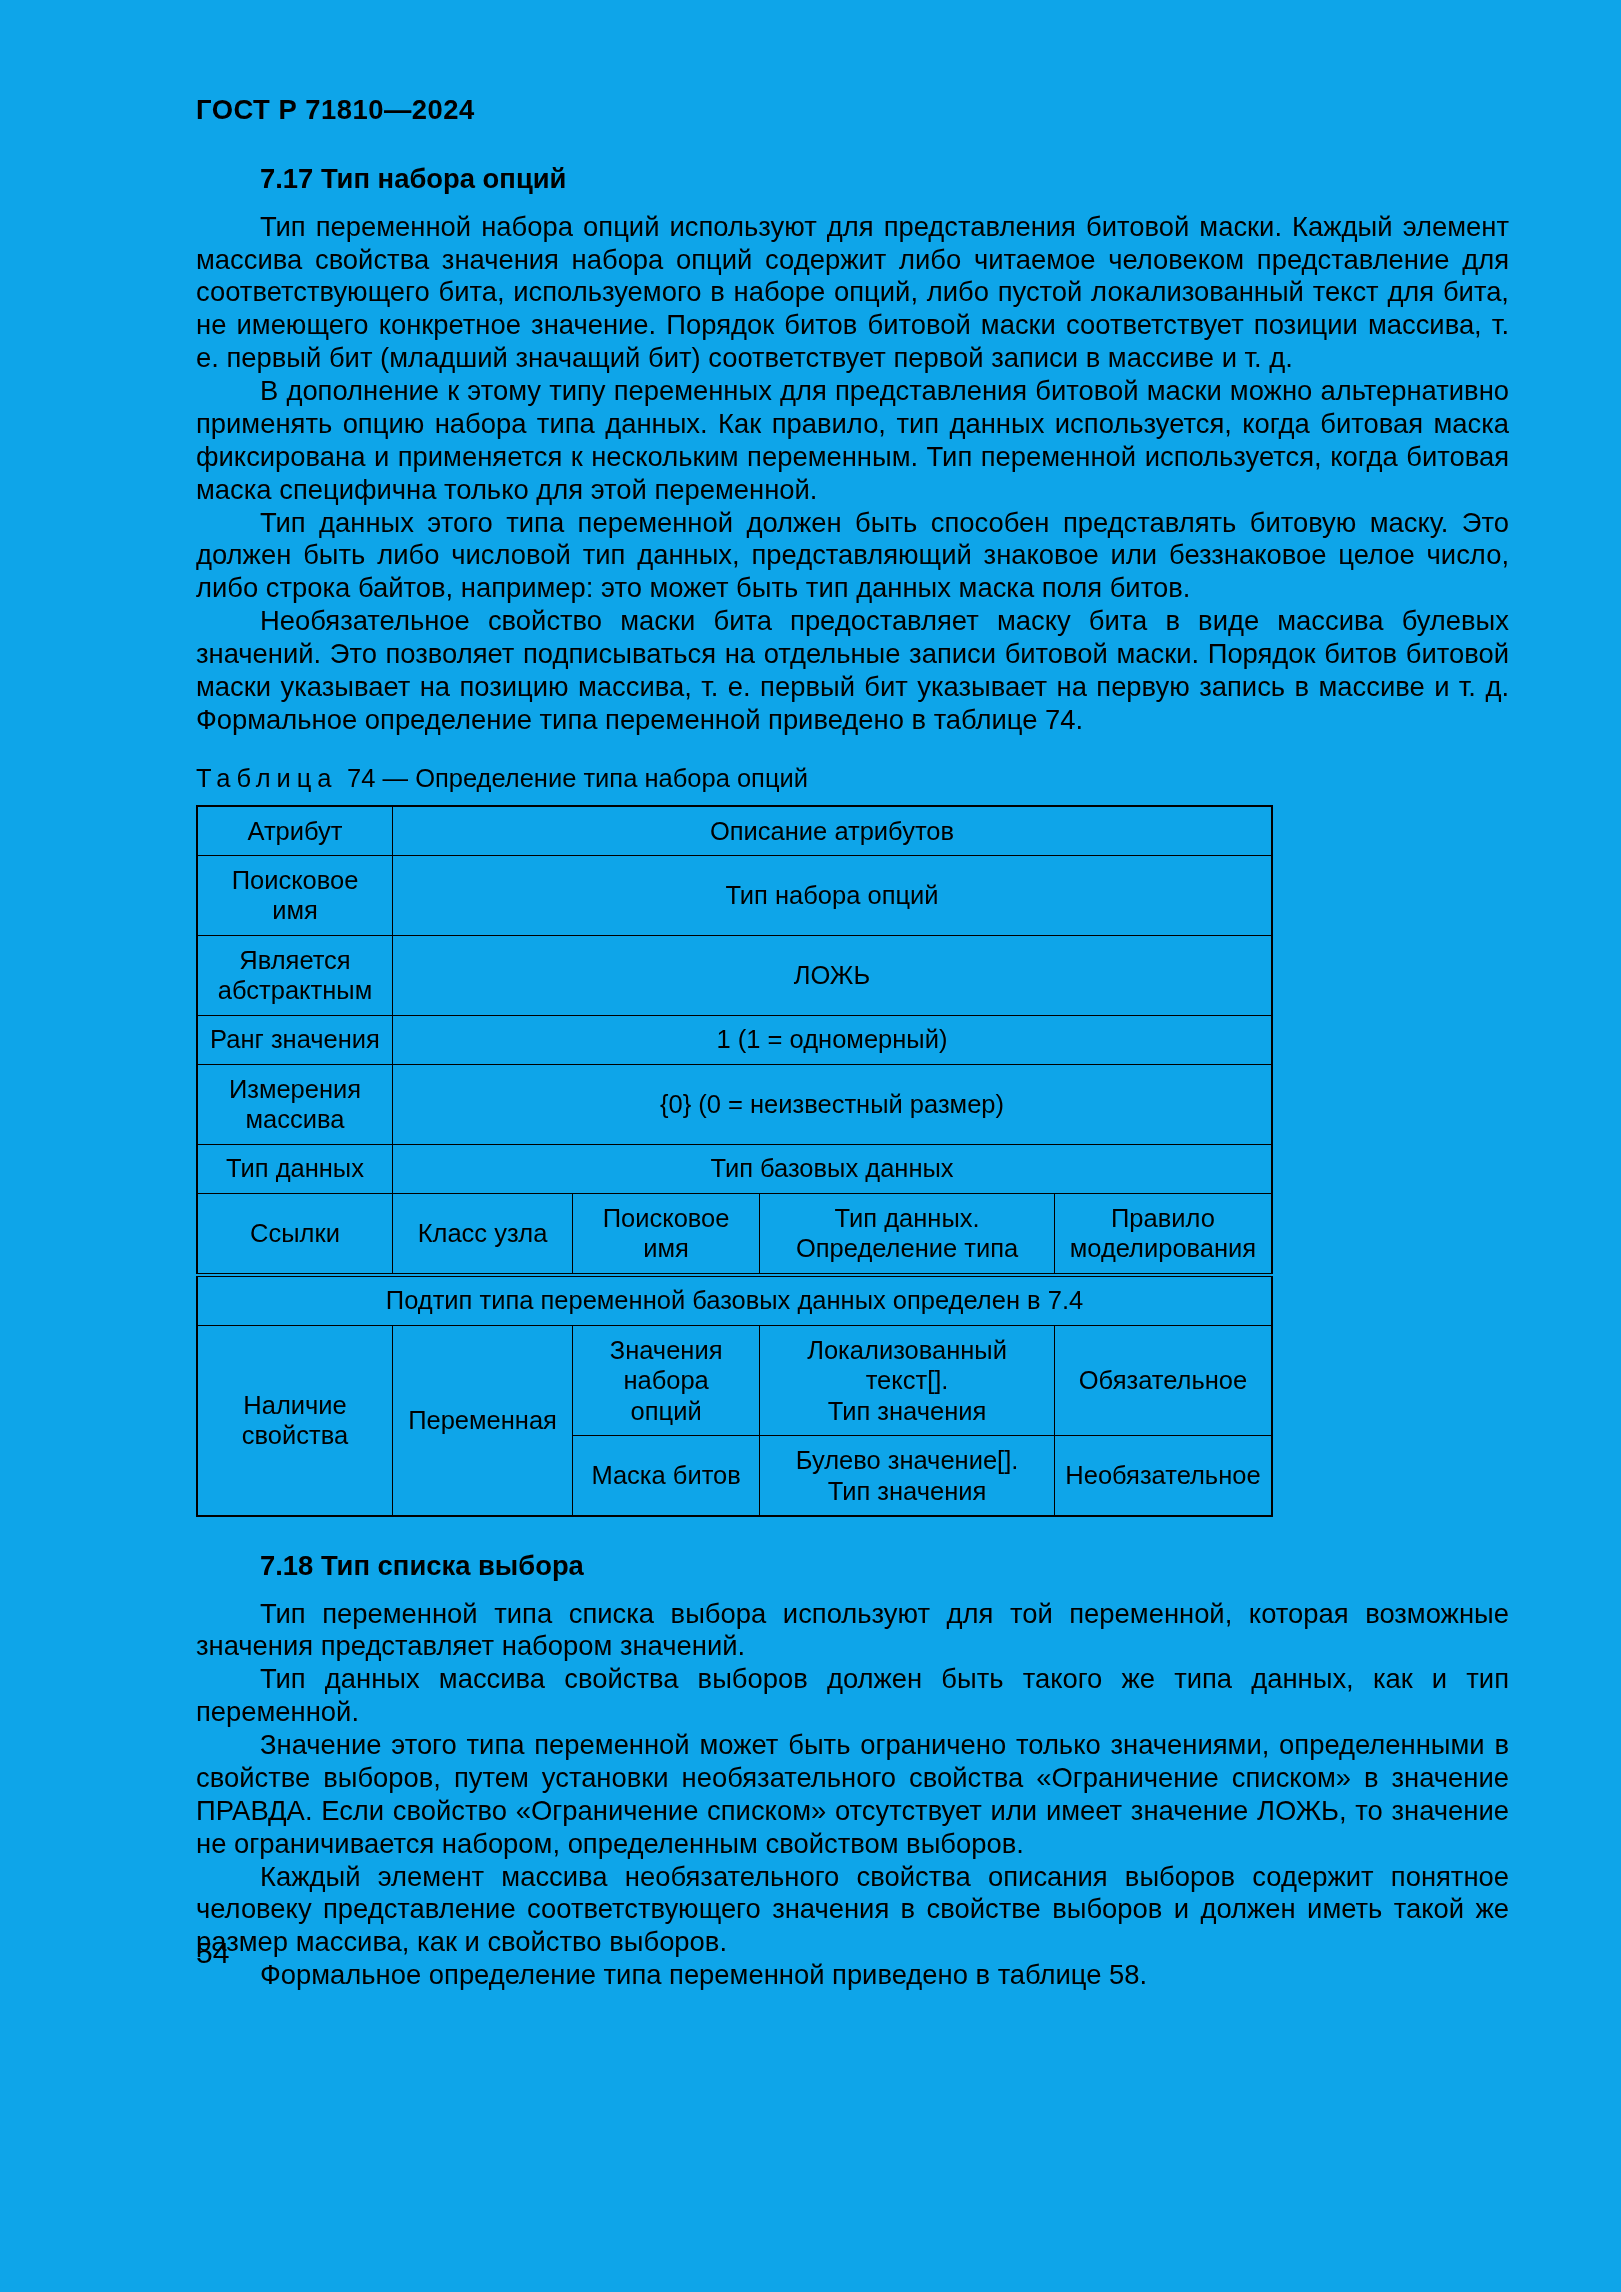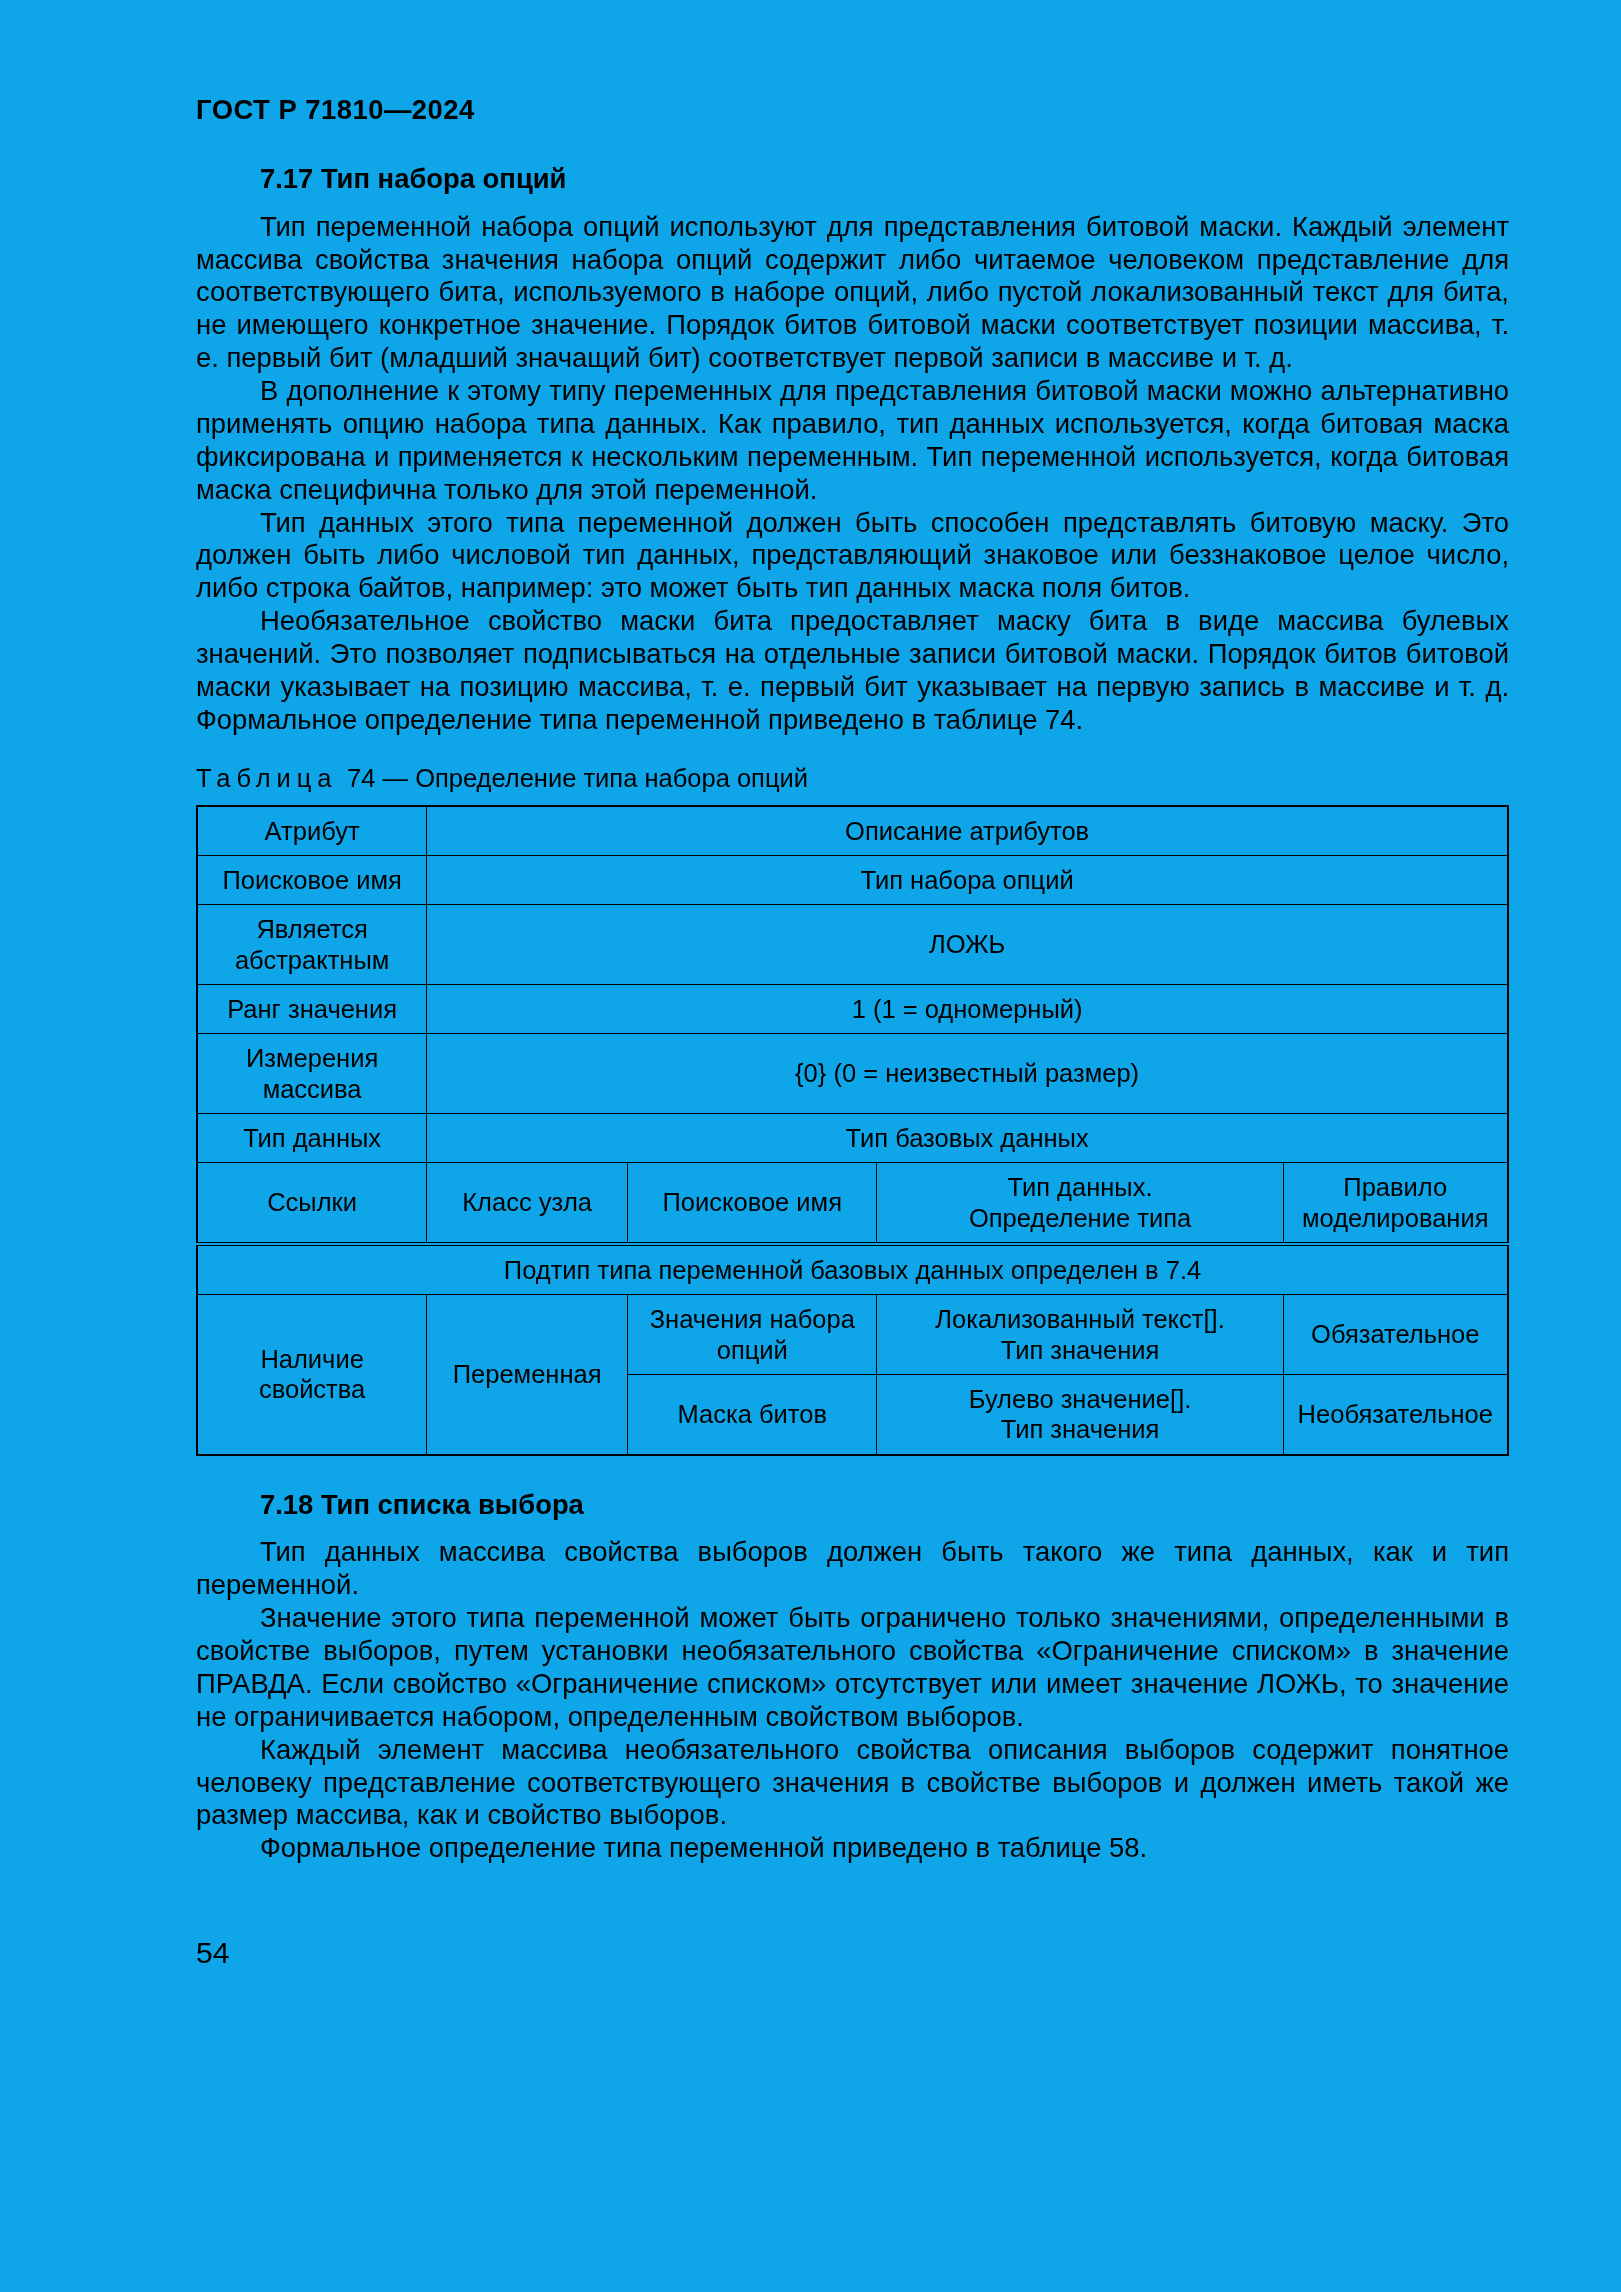--- a/index.html
+++ b/index.html
@@ -42,21 +42,21 @@
     text-indent: 64px;
   }
   .table-caption {
     font-size: 25.5px;
     margin-top: 27.4px;
     margin-bottom: 11.8px;
   }
   .caption-word { letter-spacing: 5.9px; margin-right: 9.8px; }
   table.t74 {
     border-collapse: collapse;
-    width: 1313px;
+    width: 1077px;
     font-size: 25.5px;
     line-height: 1.2;
     border: 2px solid #000;
     margin-bottom: 5.9px;
   }
   table.t74 td {
     border: 1px solid #000;
     text-align: center;
     vertical-align: middle;
     padding: 8.8px 7.8px;
@@ -152,20 +152,21 @@
           <td>Маска битов</td>
           <td>Булево значение[].
 Тип значения</td>
           <td>Необязательное</td>
         </tr>
       </tbody>
     </table>
 
     <div class="section-title mt">7.18 Тип списка выбора</div>
 
+    <p class="body">Тип переменной типа списка выбора используют для той переменной, которая возможные значения представляет набором значений.</p>
     <p class="body">Тип данных массива свойства выборов должен быть такого же типа данных, как и тип переменной.</p>
     <p class="body">Значение этого типа переменной может быть ограничено только значениями, определенными в свойстве выборов, путем установки необязательного свойства «Ограничение списком» в значение ПРАВДА. Если свойство «Ограничение списком» отсутствует или имеет значение ЛОЖЬ, то значение не ограничивается набором, определенным свойством выборов.</p>
     <p class="body">Каждый элемент массива необязательного свойства описания выборов содержит понятное человеку представление соответствующего значения в свойстве выборов и должен иметь такой же размер массива, как и свойство выборов.</p>
     <p class="body">Формальное определение типа переменной приведено в таблице 58.</p>
 
   </div>
 
   <div class="page-number">54</div>
 </div>
 

